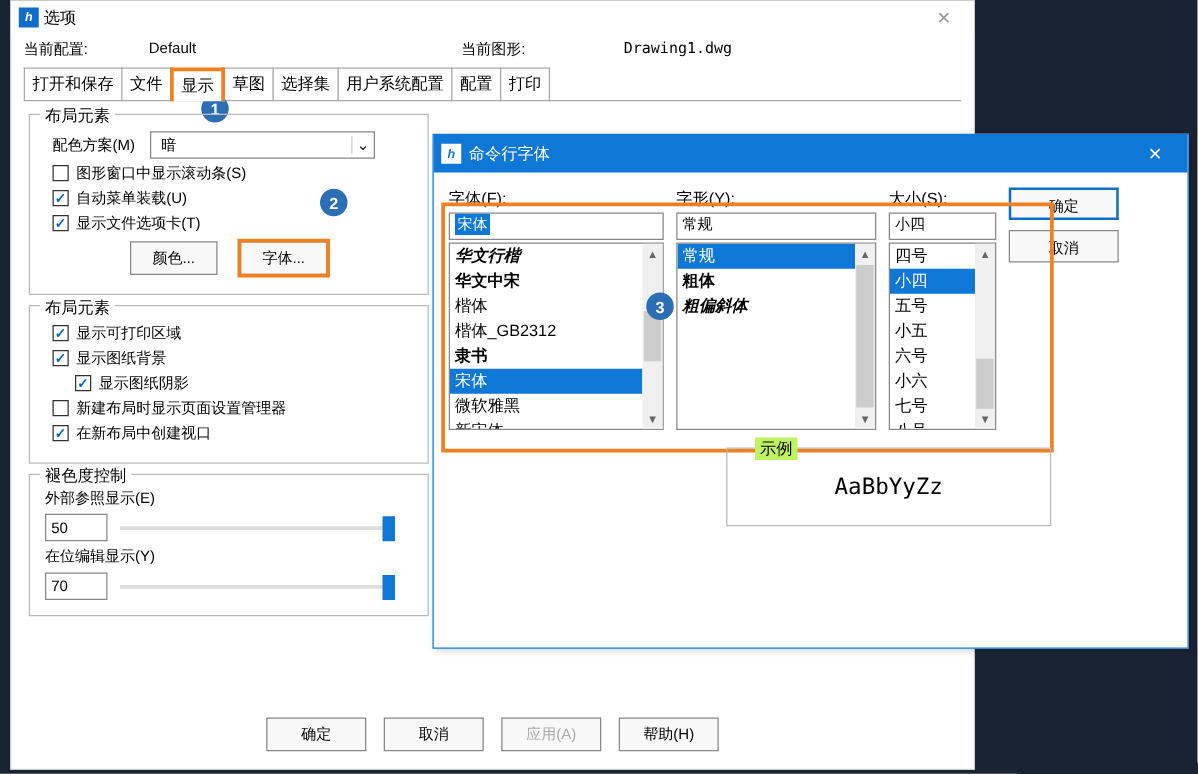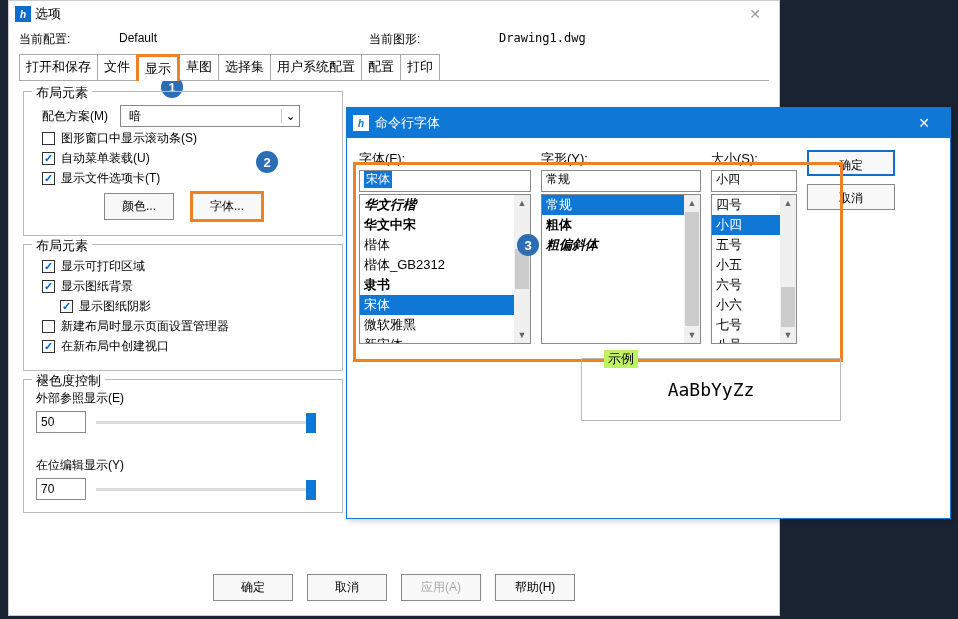--- a/index.html
+++ b/index.html
@@ -181,21 +181,21 @@
 
       <div class="group">
         <div class="group-title">褪色度控制</div>
         <div>外部参照显示(E)</div>
         <div class="slider-row">
           <input type="text" value="50" style="">
           <div class="slider-track">
               <div class="slider-thumb" style="right:0;"></div>
             </div>
         </div>
-        <div style="margin-top:24px;">在位编辑显示(Y)</div>
+        <div style="margin-top:4px;">在位编辑显示(Y)</div>
         <div class="slider-row">
           <input type="text" value="70" style="">
           <div class="slider-track">
               <div class="slider-thumb" style="right:0;"></div>
             </div>
         </div>
       </div>
 
     </div>
   </div>

